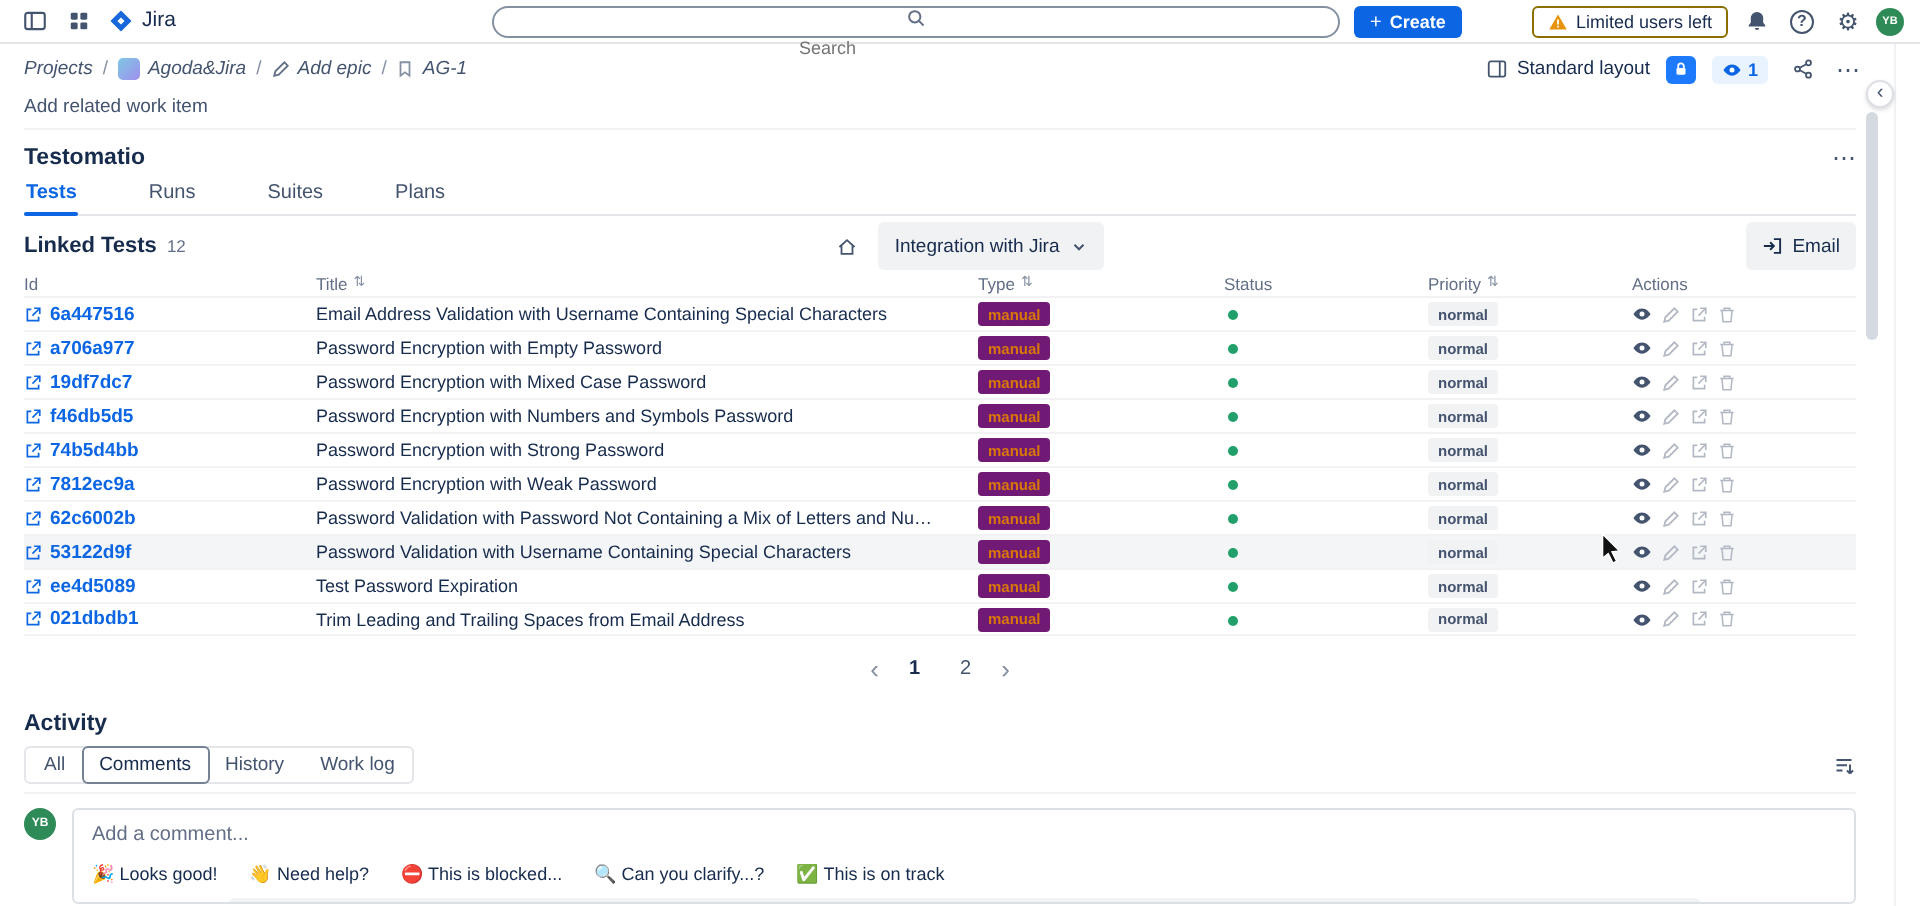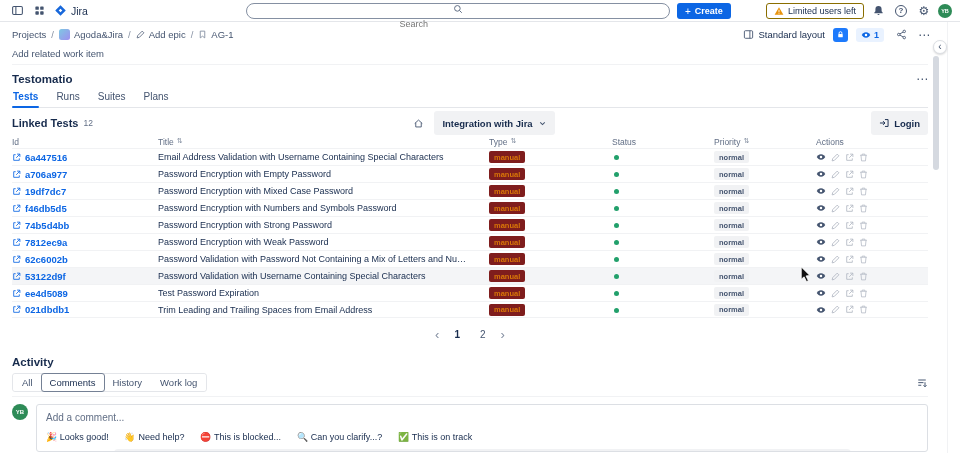--- a/index.html
+++ b/index.html
@@ -4,73 +4,73 @@
 <style>
   *{margin:0;padding:0;box-sizing:border-box;}
   html,body{width:960px;height:453px;overflow:hidden;background:#fff;}
   body{font-family:"Liberation Sans","DejaVu Sans",sans-serif;color:#172b4d;}
   .app{position:relative;width:960px;height:453px;background:#fff;}
   svg{display:block;}
   .icon-btn{display:inline-flex;align-items:center;justify-content:center;width:18px;height:18px;border-radius:3px;color:#44546f;background:none;border:none;cursor:pointer;}
 
   
   .topnav{position:relative;height:22px;border-bottom:1px solid #e4e6ea;display:flex;align-items:center;padding:0 8px;gap:4px;}
-  .brand{display:flex;align-items:center;gap:4px;margin-left:2px;}
+  .brand{display:flex;align-items:flex-start;gap:4px;margin-left:2px;}
   .brand-name{font-size:10.5px;font-weight:500;color:#172b4d;}
   .search-abs{position:absolute;left:246px;top:3px;width:424px;height:16px;border:1px solid #8590a2;border-radius:9px;display:flex;align-items:center;gap:5px;padding:0 7px;color:#626f86;background:#fff;flex-direction:column;}
   .search-abs input{border:none;outline:none;font-size:9px;flex:1;color:#172b4d;background:transparent;font-family:inherit;}
   .create-abs{position:absolute;left:677px;top:3px;height:16px;background:#0c66e4;color:#fff;font-size:9px;font-weight:700;border:none;border-radius:3px;display:flex;align-items:center;gap:4px;padding:0 8px;cursor:pointer;font-family:inherit;}
   .create-plus{font-size:10px;font-weight:400;}
   .nav-right{margin-left:auto;display:flex;align-items:center;gap:5px;}
   .limited-btn{height:16px;border:1px solid #8a6e00;background:#fff;border-radius:3px;display:flex;align-items:center;gap:4px;padding:0 7px;font-size:9px;color:#172b4d;cursor:pointer;font-family:inherit;}
   .help-circle{width:12px;height:12px;border-radius:50%;border:1.2px solid #44546f;font-size:8px;font-weight:700;display:flex;align-items:center;justify-content:center;color:#44546f;}
   .gear{font-size:12px;line-height:1;color:#44546f;}
   .avatar{width:14px;height:14px;border-radius:50%;background:#2e8b57;color:#fff;font-size:5.5px;font-weight:700;display:flex;align-items:center;justify-content:center;}
 
   
   .crumb-bar{height:25px;display:flex;align-items:center;padding:0 30px 0 12px;gap:5px;font-size:9.5px;color:#44546f;}
-  .crumb{display:flex;align-items:center;gap:4px;cursor:pointer;}
+  .crumb{display:flex;align-items:center;gap:4px;cursor:pointer;font-style:italic;}
   .crumb-sep{color:#8590a2;}
   .proj-avatar{width:11px;height:11px;border-radius:2.5px;background:linear-gradient(135deg,#7ec8e3,#9f8fef);}
   .crumb-right{margin-left:auto;display:flex;align-items:center;gap:8px;}
   .layout-btn{display:flex;align-items:center;gap:4px;font-size:9.5px;color:#172b4d;cursor:pointer;}
   .lock-chip{width:15px;height:14px;border-radius:3px;background:#1d7afc;display:flex;align-items:center;justify-content:center;cursor:pointer;}
   .watch-chip{height:14px;border-radius:3px;background:#e9f2ff;color:#0c66e4;display:flex;align-items:center;gap:3px;padding:0 5px;font-size:9px;font-weight:700;cursor:pointer;}
   .more-dots{color:#44546f;font-size:12px;cursor:pointer;line-height:1;}
 
   
   .main{padding:0 0 0 12px;}
   .content{width:916px;}
   .cut-text{font-size:9.5px;color:#44546f;padding:1px 0 5px;border-bottom:1px solid #f1f2f4;}
   .sec-head{display:flex;align-items:flex-end;justify-content:space-between;margin-top:8px;}
   .sec-title{font-size:11.5px;font-weight:700;color:#172b4d;}
-  .tabs{display:flex;gap:16px;margin-top:5px;border-bottom:1px solid #e4e6ea;}
+  .tabs{display:flex;gap:34px;margin-top:5px;border-bottom:1px solid #e4e6ea;}
   .tab{font-size:10px;color:#44546f;padding:1px 1px 5px;cursor:pointer;position:relative;}
   .tab.active{color:#0c66e4;font-weight:600;}
   .tab.active::after{content:"";position:absolute;left:0;right:0;bottom:-1px;height:2px;background:#0c66e4;border-radius:1px;}
 
   .lt-bar{display:flex;align-items:center;margin-top:5px;height:20px;}
   .lt-title{font-size:11px;font-weight:700;}
   .lt-count{font-size:8.5px;color:#626f86;margin-left:5px;}
   .lt-center{display:flex;align-items:center;gap:7px;margin:0 auto;}
-  .int-btn,.login-btn{height:18px;background:#f1f2f4;border:none;border-radius:3px;display:flex;align-items:center;gap:5px;padding:12px 8px;font-size:9.5px;font-weight:700;color:#172b4d;cursor:pointer;font-family:inherit;}
+  .int-btn,.login-btn{height:18px;background:#f1f2f4;border:none;border-radius:3px;display:flex;align-items:center;gap:5px;padding:12px 8px;font-size:9.5px;font-weight:400;color:#172b4d;cursor:pointer;font-family:inherit;}
 
   .ttable{margin-top:2px;}
   .thead,.trow{display:grid;grid-template-columns:146px minmax(0,1fr) 123px 102px 102px 112px;align-items:center;}
   .thead{height:13px;font-size:8.5px;color:#626f86;}
   .th{display:flex;align-items:flex-start;gap:3px;}
   .sort-glyph{font-size:7px;color:#8590a2;}
   .trow{height:17px;border-top:1px solid #f1f2f4;font-size:9px;}
   .trow:last-child{border-bottom:1px solid #f1f2f4;}
   .trow.hovered{background:#f4f5f7;}
   .cell-id{display:flex;align-items:center;gap:4px;color:#0c66e4;}
   .id-link{color:#0c66e4;font-weight:600;text-decoration:none;cursor:pointer;font-size:9.5px;}
   .cell-title{color:#172b4d;white-space:nowrap;overflow:hidden;text-overflow:ellipsis;padding-right:20px;font-size:9px;}
   .badge{display:inline-block;font-size:7.5px;font-weight:600;padding:1.5px 5px;border-radius:2px;}
-  .badge-manual{background:#7f1d1d;color:#d97708;}
+  .badge-manual{background:#701a75;color:#d97708;}
   .badge-normal{background:#f1f2f4;color:#44546f;}
   .status-dot{width:5px;height:5px;border-radius:50%;background:#22a06b;display:inline-block;margin-left:2px;}
   .cell-actions{display:flex;align-items:center;gap:5px;}
   .act{cursor:pointer;color:#b3b9c4;display:inline-flex;}
   .act.primary{color:#44546f;}
 
   .pager{display:flex;align-items:center;justify-content:center;gap:10px;margin-top:8px;font-size:10px;color:#44546f;height:16px;}
   .page{cursor:pointer;padding:1px 5px;border-radius:2px;}
   .page.active{font-weight:700;color:#172b4d;}
   .pager-arrow{cursor:pointer;font-size:13px;color:#8590a2;line-height:1;}
@@ -267,21 +267,21 @@
             </span>
           </button>
         </span>
         <button class="login-btn">
           <span>
             <svg width="10" height="10" viewBox="0 0 16 16" fill="none" stroke="#172b4d" stroke-width="1.5">
                 <path d="M1.5 8h8M6.5 5l3 3-3 3"></path>
                 <path d="M9.5 2.5h5v11h-5"></path>
               </svg>
           </span>
-          <span>Login</span>
+          <span>Email</span>
         </button>
       </div>
 
       <div class="ttable">
         <div class="thead">
           <span class="th">
               <span>Id</span>
             </span>
           <span class="th">
               <span>Title</span>

